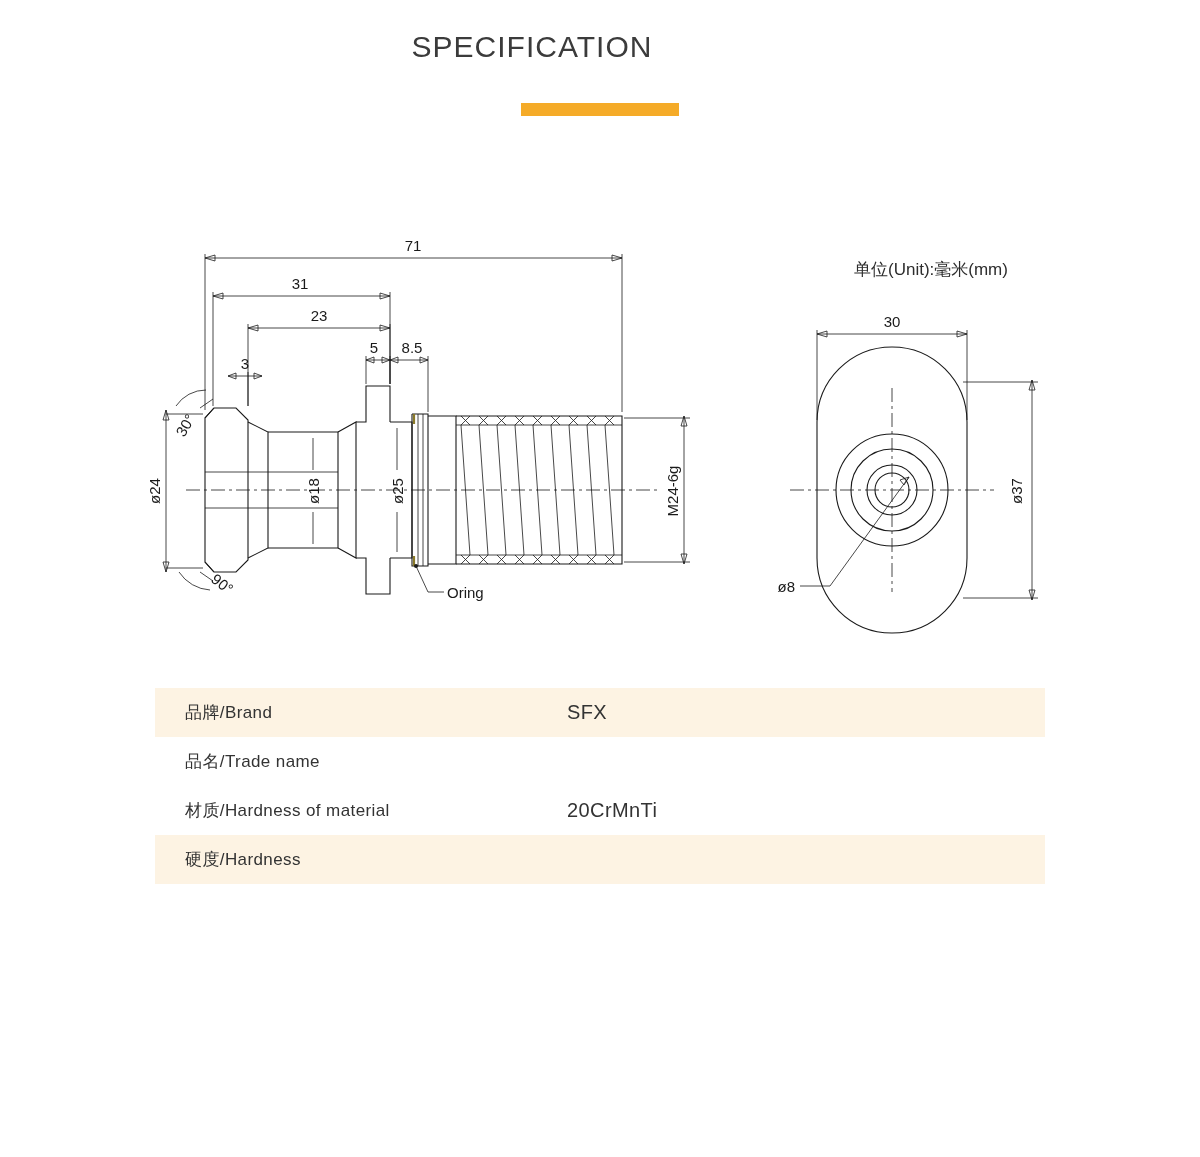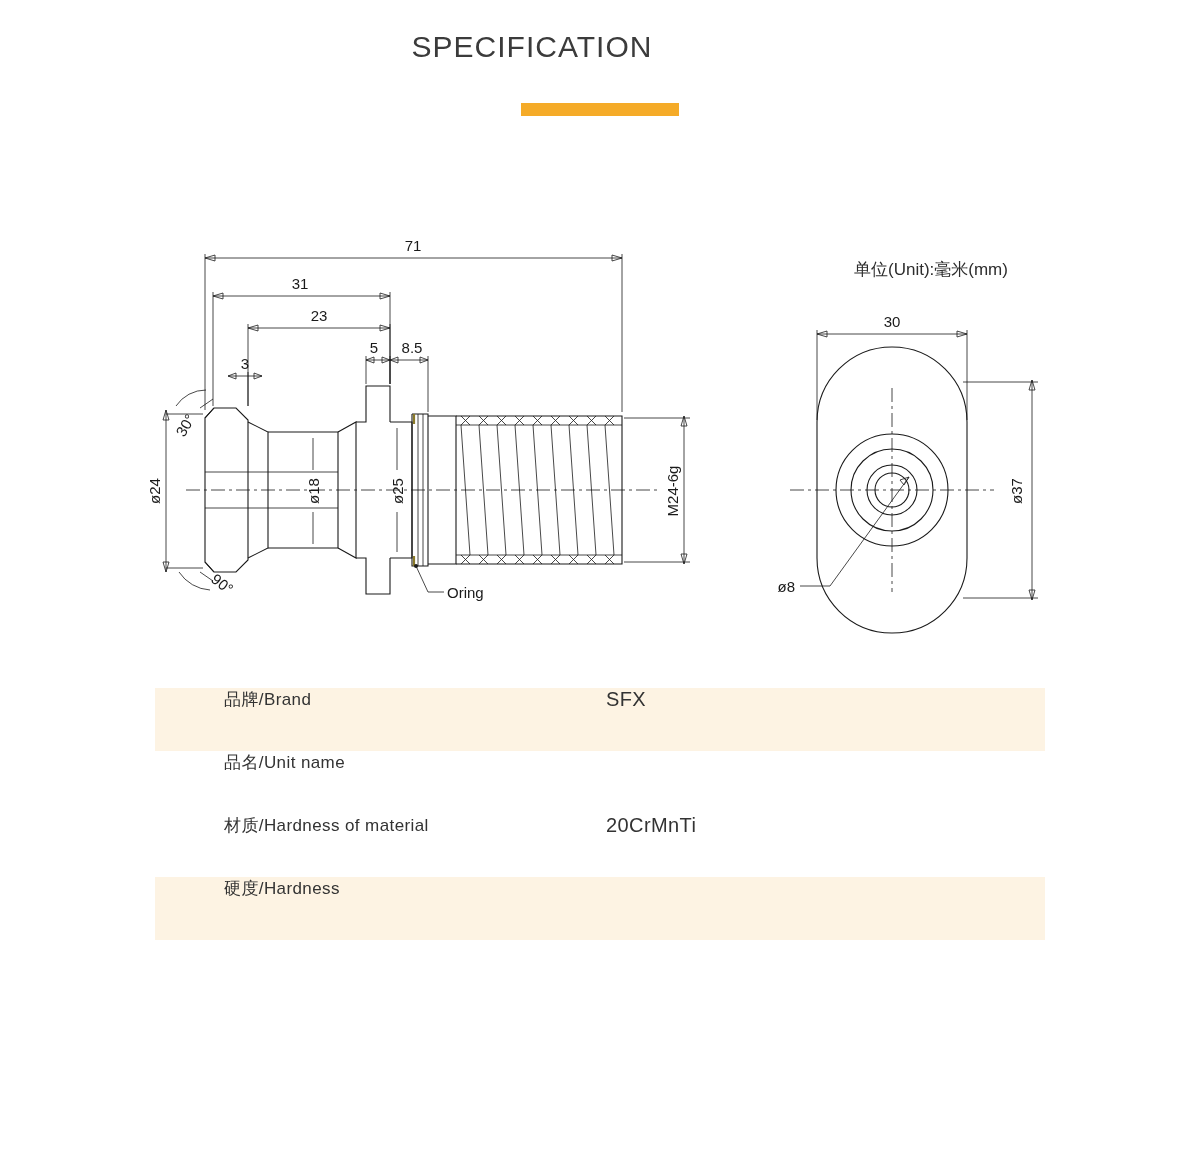--- a/index.html
+++ b/index.html
@@ -58,22 +58,22 @@
     fill: #1a1a1a;
   }
   
   .spec-table {
     position: absolute;
     top: 688px; left: 155px;
     width: 890px;
   }
   .spec-row {
     display: flex;
-    height: 63px;
-    padding-left: 39px;
+    align-items: center;
+    height: 49px;
   }
   .spec-row.alt { background: #fdf3e3; }
   .spec-label {
     width: 400px;
     padding-left: 30px;
     font-size: 17px;
     color: #333333;
     letter-spacing: 0.4px;
   }
   .spec-value {
@@ -275,21 +275,21 @@
 
     </svg>
   </div>
 
   <div class="spec-table">
     <div class="spec-row alt">
       <div class="spec-label">品牌/Brand</div>
       <div class="spec-value">SFX</div>
     </div>
     <div class="spec-row">
-      <div class="spec-label">品名/Unit name</div>
+      <div class="spec-label">品名/Trade name</div>
     </div>
     <div class="spec-row">
       <div class="spec-label">材质/Hardness of material</div>
       <div class="spec-value">20CrMnTi</div>
     </div>
     <div class="spec-row alt">
       <div class="spec-label">硬度/Hardness</div>
     </div>
   </div>
 

